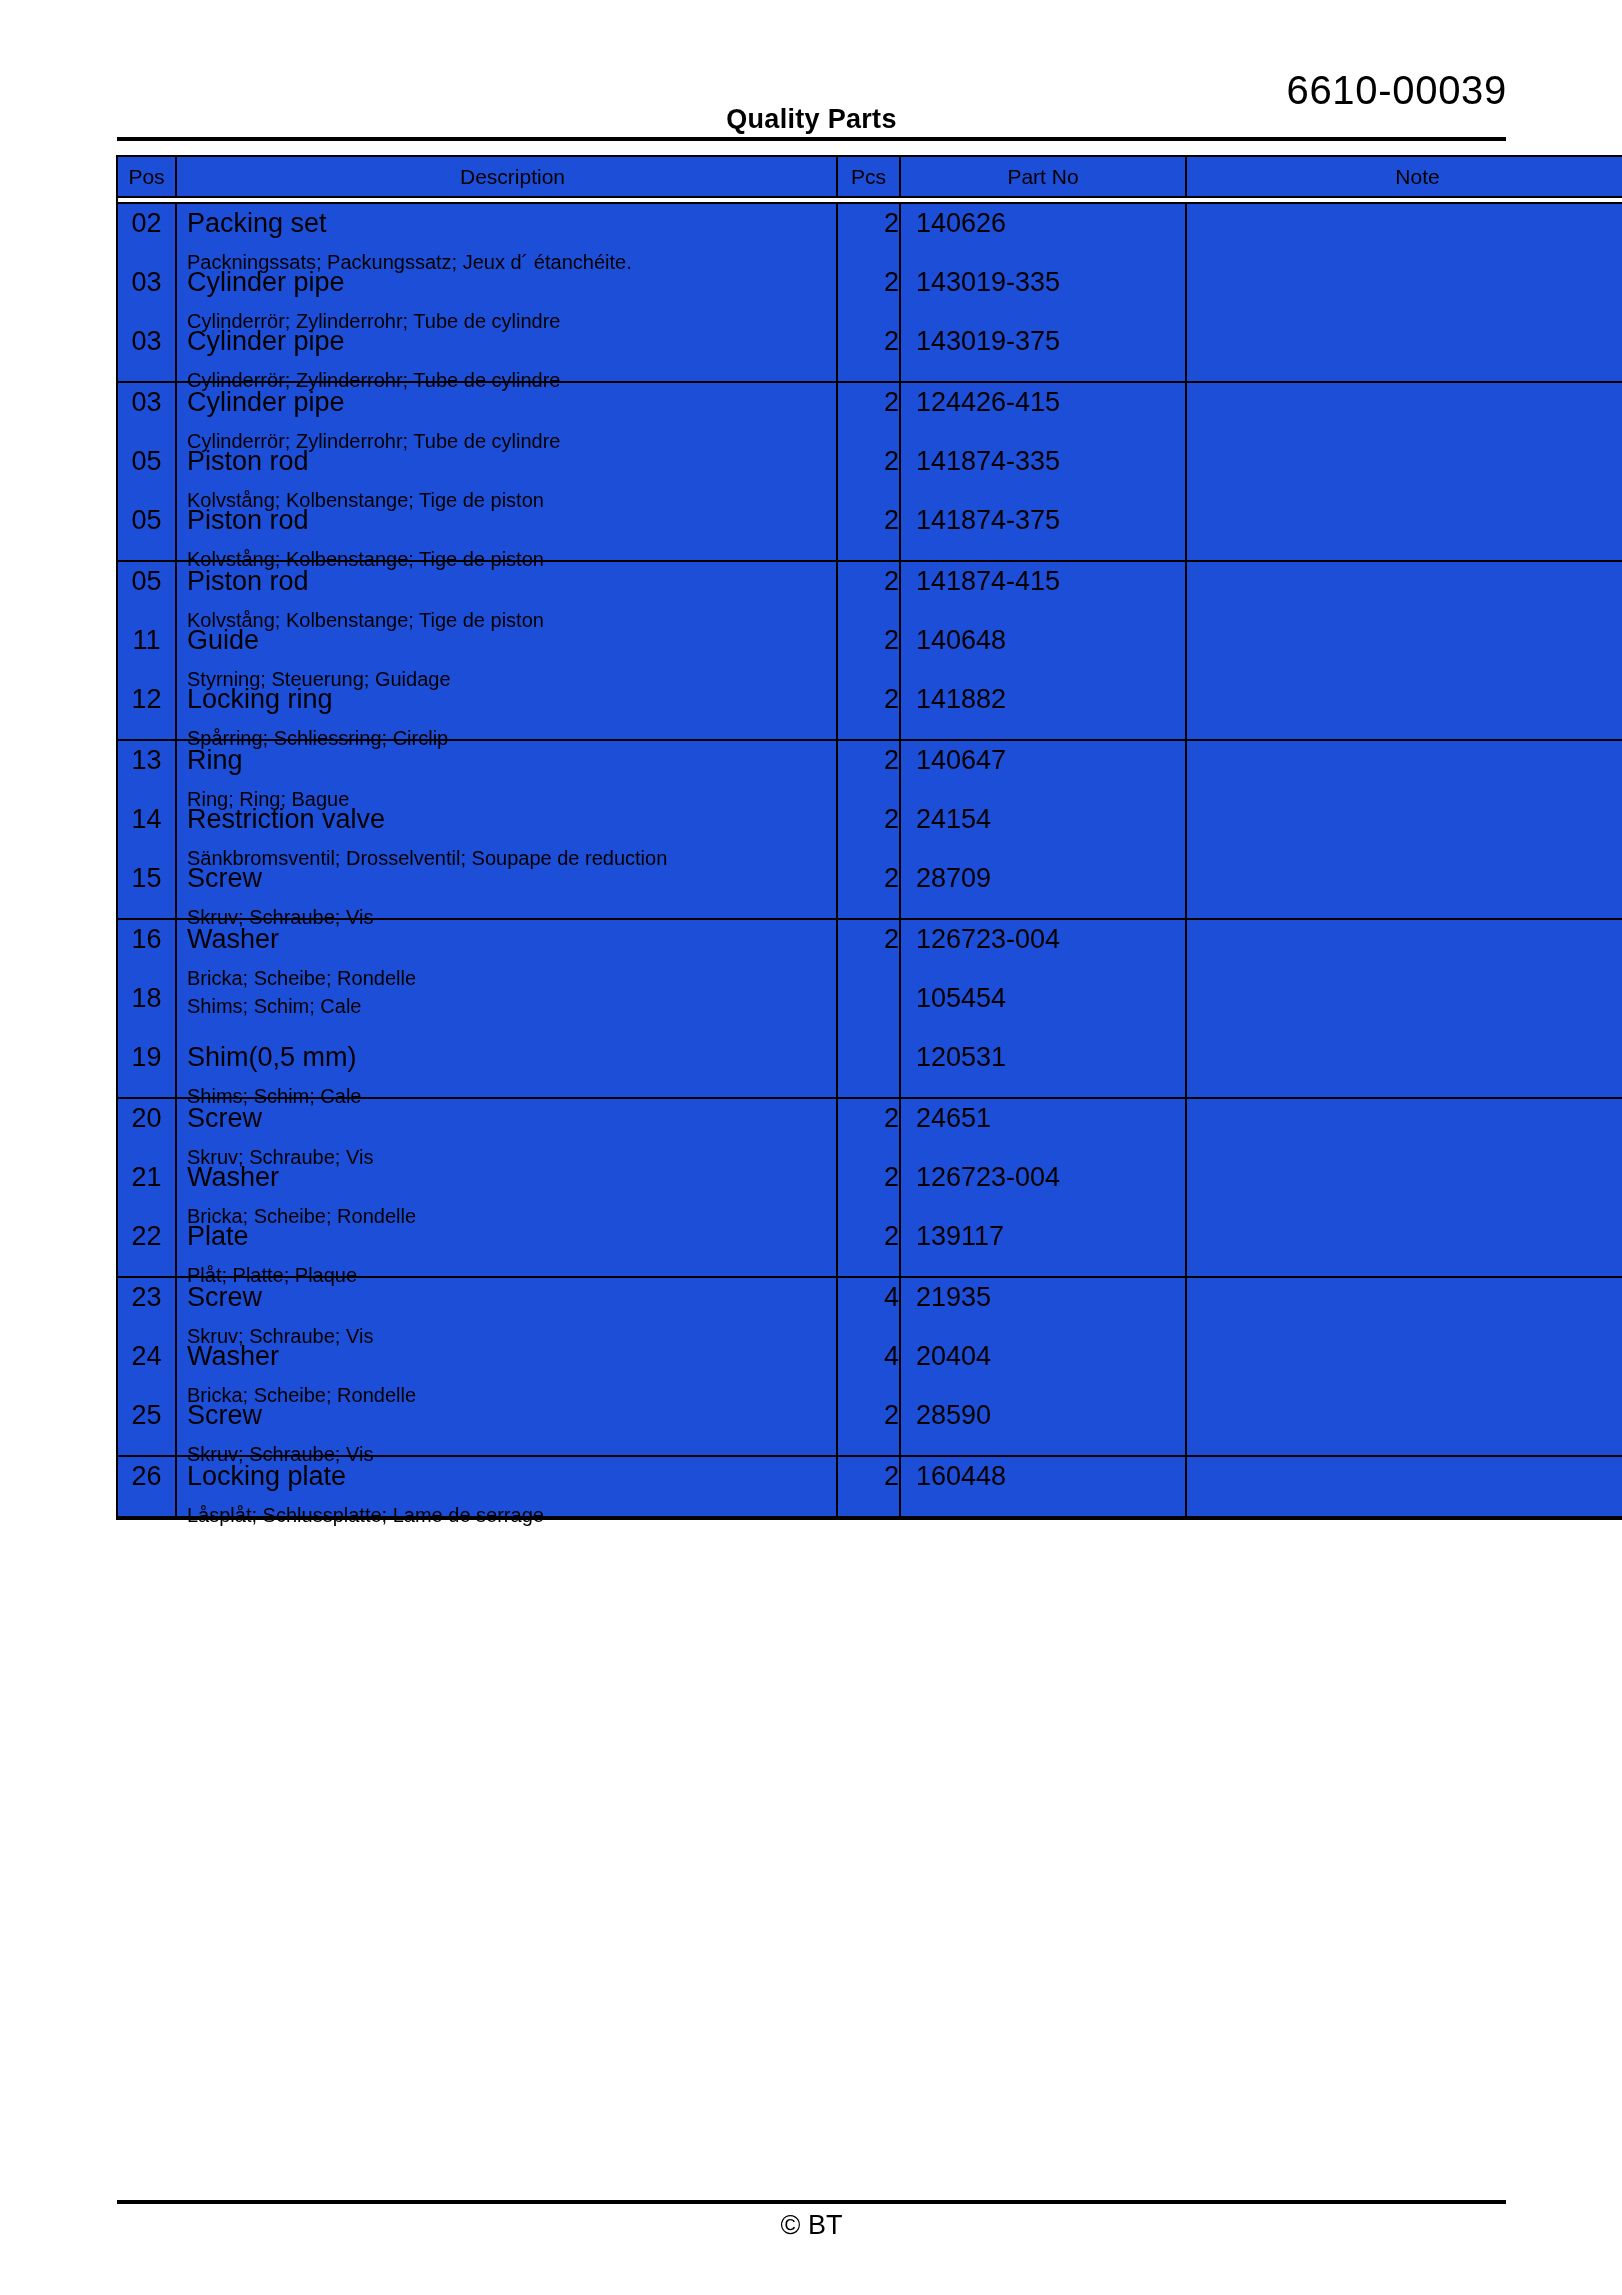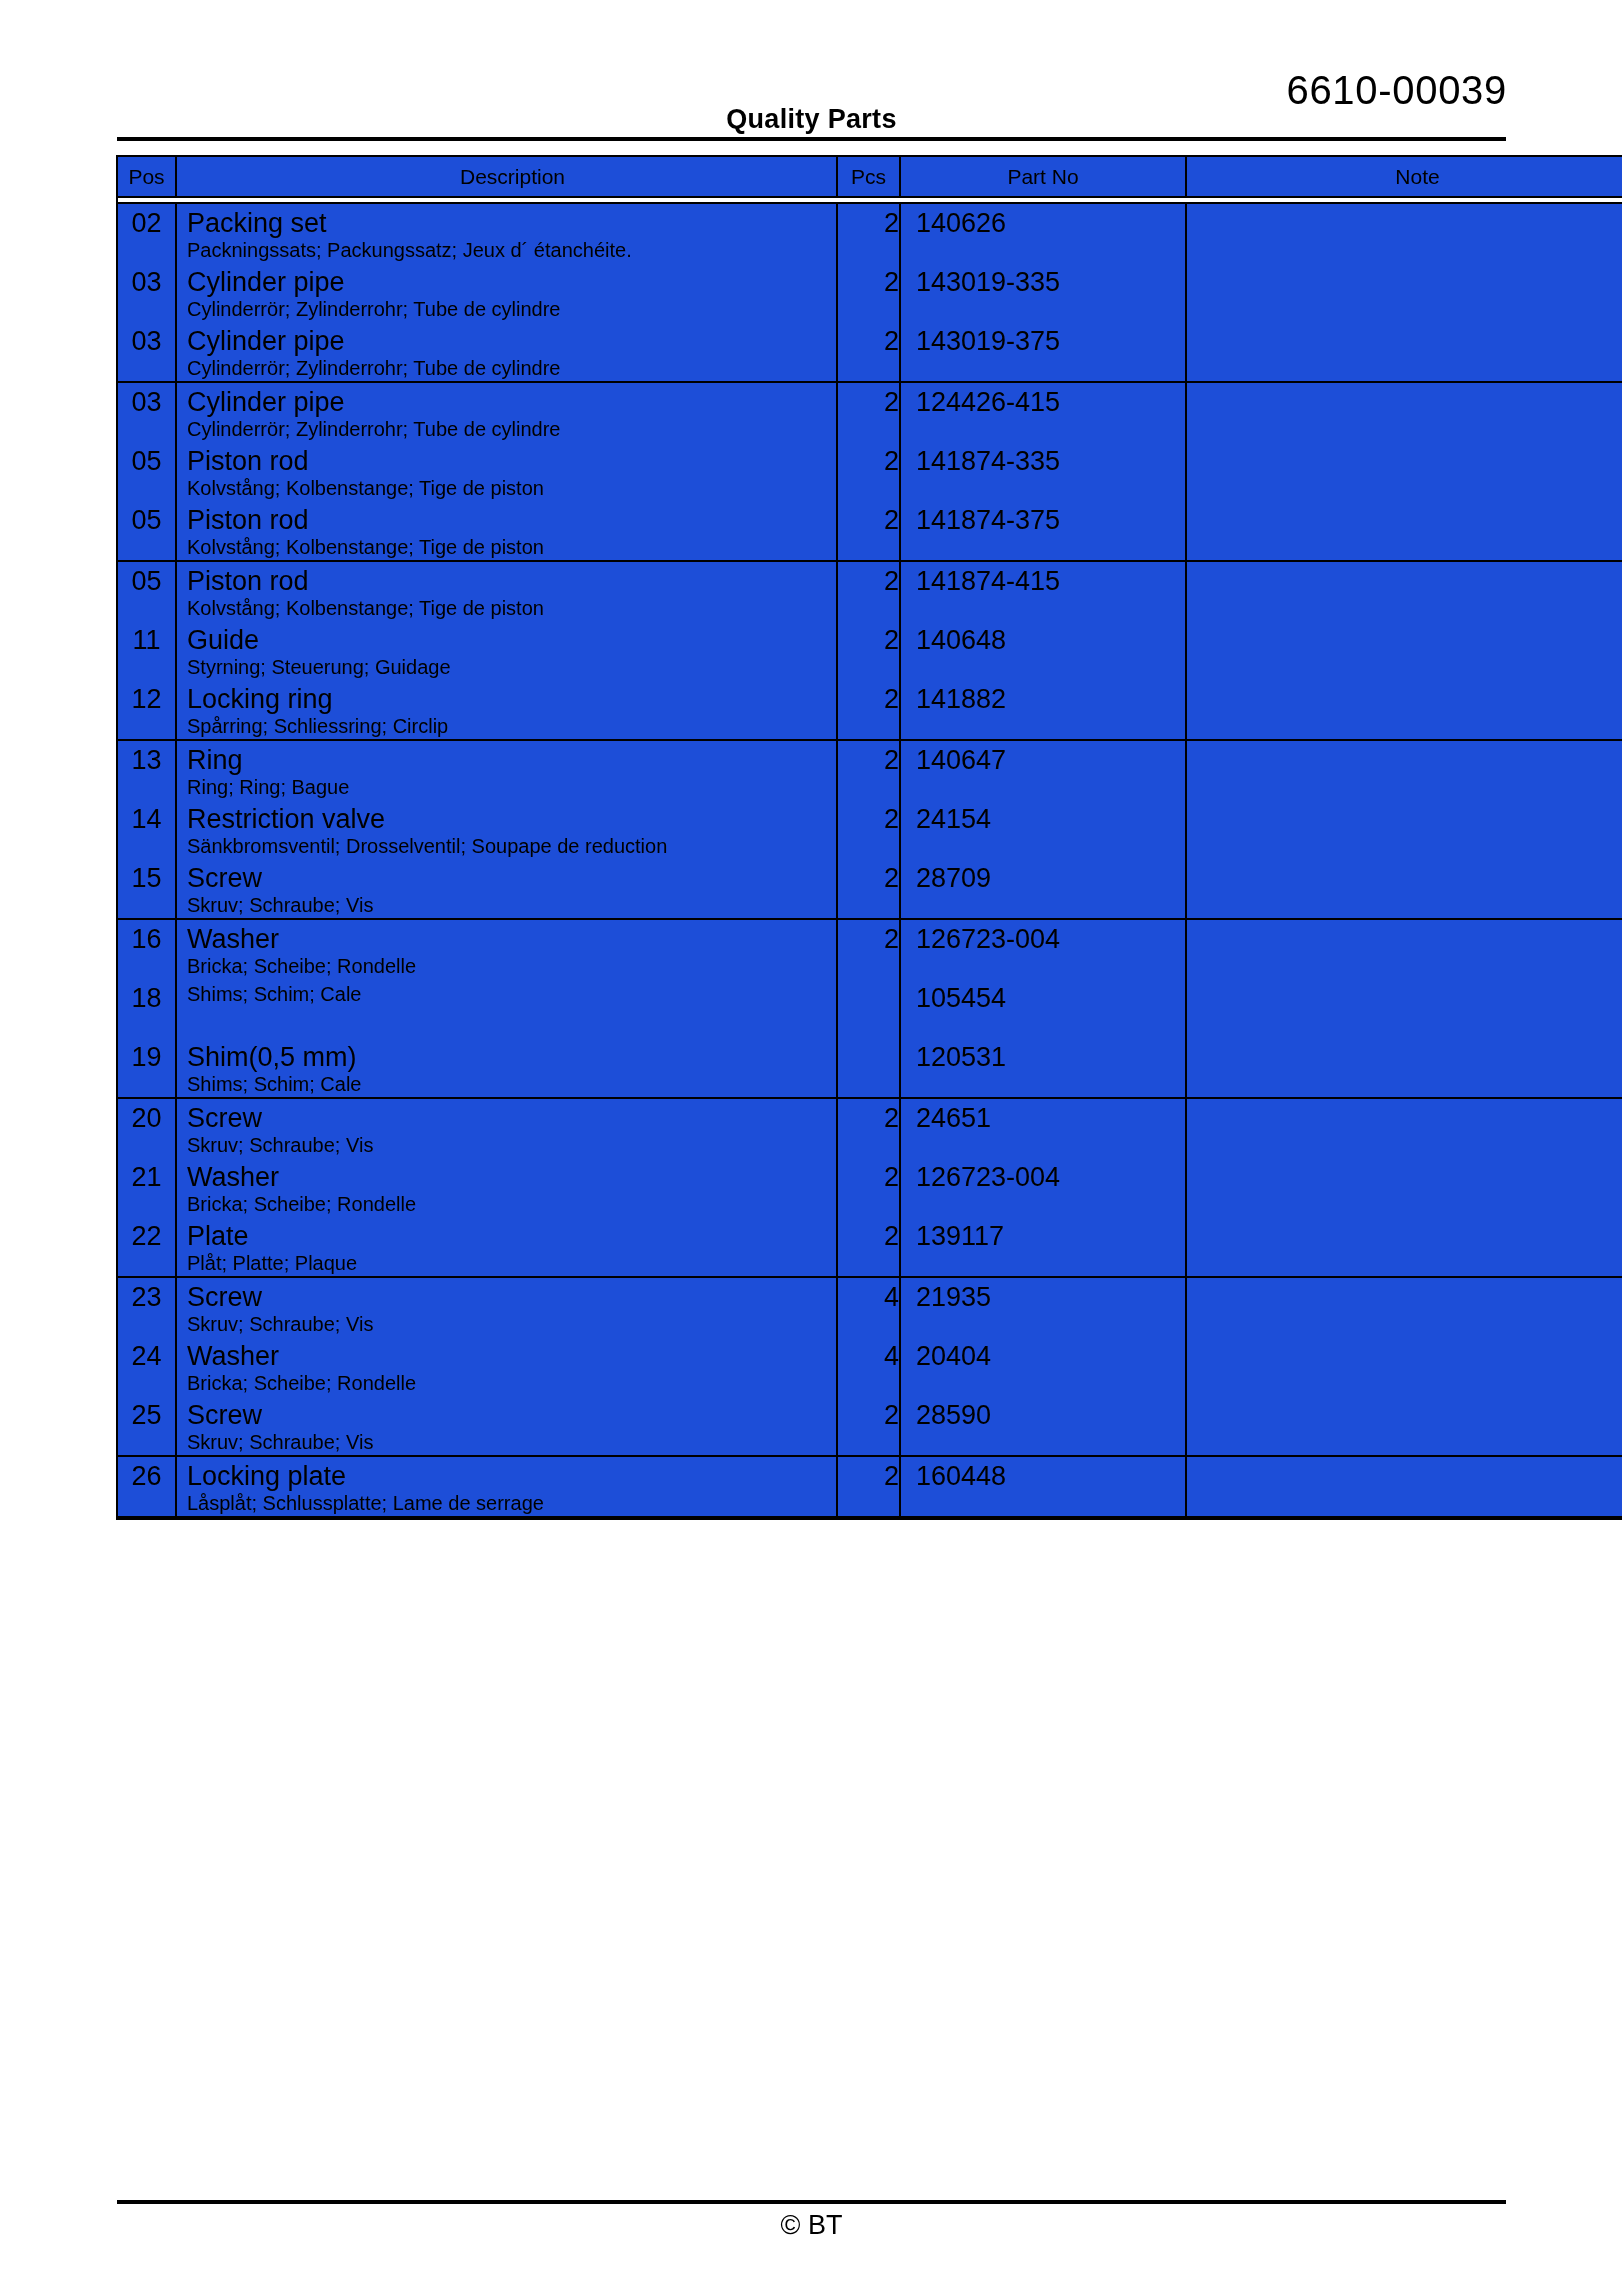--- a/index.html
+++ b/index.html
@@ -34,21 +34,21 @@
   .dl{height:2px;background:#000;}
   .dl-gap{height:4.1px;background:#fff;}
   .group{border-bottom:2.7px solid #000;}
   .group:last-child{border-bottom:none;}
   .row{display:flex;height:59px;}
   .cell{box-sizing:border-box;border-right:2px solid #000;padding-top:4.1px;}
   .cell:last-child{border-right:none;}
   .c-pos{width:59px;text-align:center;font-size:27px;line-height:31px;}
   .c-desc{width:661px;padding-left:10px;}
   .c-desc .main{font-size:27px;line-height:31px;}
-  .c-desc .sub{font-size:20px;line-height:23px;margin-top:0;}
+  .c-desc .sub{font-size:20px;line-height:23px;margin-top:12px;}
   .c-pcs{width:63px;text-align:right;font-size:27px;line-height:31px;}
   .c-part{width:286px;padding-left:15px;font-size:27px;line-height:31px;}
   .c-note{flex:1;}
   
   .footer-rule{
     position:absolute;top:2200px;left:117px;width:1389px;height:4.1px;background:#000;
   }
   .footer-copy{
     position:absolute;top:2210px;left:117px;width:1389px;
     text-align:center;font-size:27px;

